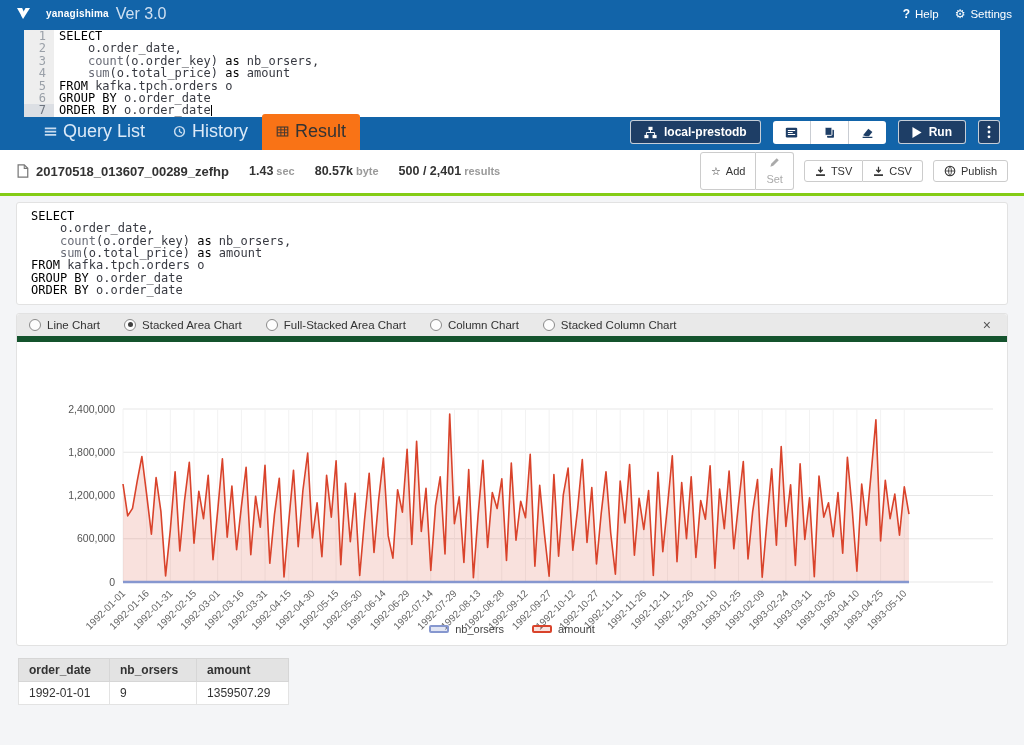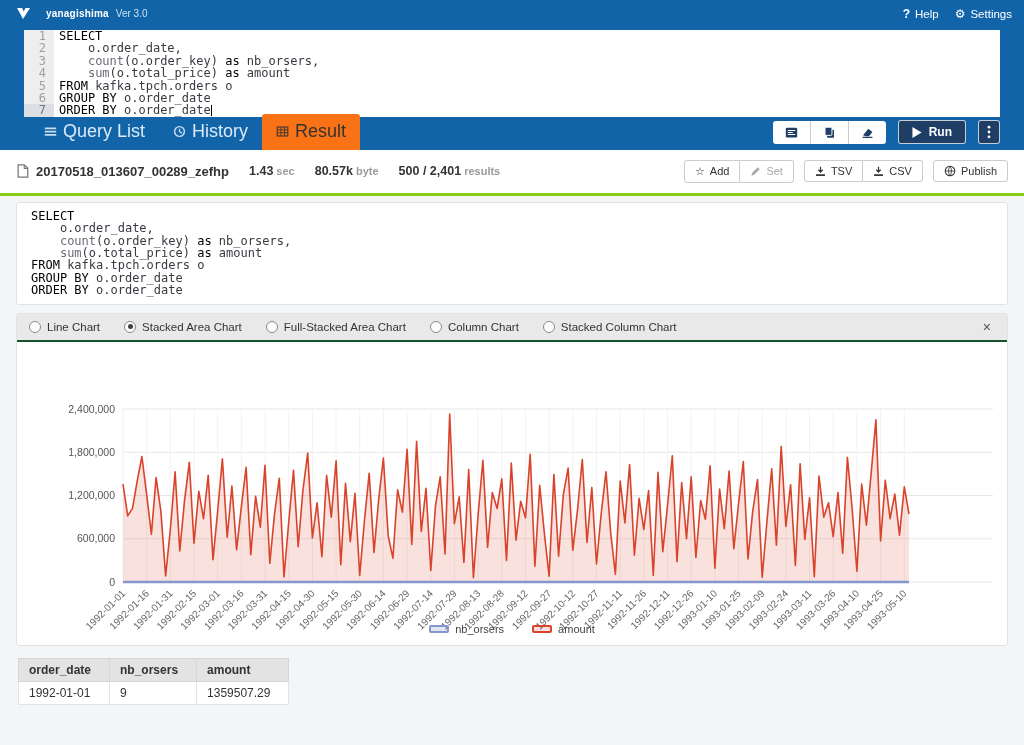--- a/index.html
+++ b/index.html
@@ -6,21 +6,21 @@
   html,body { margin:0; padding:0; }
   body {
     width:1024px; height:745px; overflow:hidden;
     font-family:"Liberation Sans", sans-serif;
     background:#f4f5f7; color:#333;
   }
   
   .topbar { height:27px; background:#1264a9; display:flex; align-items:center; padding:0 12px; color:#fff; }
   .logo-mark { display:flex; align-items:center; margin-left:4px; }
   .brand { font-weight:bold; font-size:10px; margin-left:15px; letter-spacing:.2px; }
-  .version { font-size:10px; margin-left:7px; color:#cfe0f2; }
+  .version { font-size:16px; margin-left:7px; color:#cfe0f2; }
   .top-right { margin-left:auto; display:flex; gap:16px; align-items:center; font-size:11.5px; }
   .top-link { display:flex; align-items:center; gap:5px; cursor:pointer; }
   .help-q { font-weight:bold; font-size:12px; }
   .gear-glyph { font-family:"DejaVu Sans", sans-serif; font-size:12px; }
 
   
   .editor-zone { background:#1264a9; padding:3px 24px 0 24px; }
   .editor { background:#fff; font-family:"DejaVu Sans Mono", monospace; font-size:12px; line-height:12.4px; }
   .ed-line { display:flex; }
   .gut { width:30px; flex:none; background:#eeeeee; color:#9aa0a8; text-align:right; padding-right:8px; }
@@ -49,31 +49,31 @@
   .metric b { color:#333; }
   .metric span { color:#9a9a9a; font-size:11px; margin-left:3px; }
   .rb-right { margin-left:auto; display:flex; gap:10px; align-items:center; }
   .btn-group { display:flex; }
   .btn-sm { background:#fff; border:1px solid #ccc; font-size:11px; color:#333; padding:4px 10px;
             display:flex; gap:5px; align-items:center; cursor:pointer; white-space:nowrap; }
   .btn-group .btn-sm + .btn-sm { border-left:none; }
   .btn-group .btn-sm:first-child { border-radius:3px 0 0 3px; }
   .btn-group .btn-sm:last-child { border-radius:0 3px 3px 0; }
   .btn-sm.single { border-radius:3px; }
-  .btn-sm.disabled { color:#aaa; }
+  .btn-sm.disabled { color:#aaa;flex-direction:column; }
   .glyph { font-family:"DejaVu Sans", sans-serif; }
 
   
   .page { padding:6px 16px 0 16px; }
   .sql-panel { background:#fff; border:1px solid #e2e2e2; border-radius:3px; padding:7px 14px;
                font-family:"DejaVu Sans Mono", monospace; font-size:12px; line-height:12.4px; margin-bottom:8px; }
   .sql-panel .code { padding-left:0; }
 
   .chart-panel { background:#fff; border:1px solid #e2e2e2; border-radius:3px; position:relative; height:333px; }
-  .chart-opts { background:#e9e9e9; border-bottom:2px solid #14532d; border-radius:3px 3px 0 0;
+  .chart-opts { background:#e9e9e9; border-bottom:6px solid #14532d; border-radius:3px 3px 0 0;
                 display:flex; align-items:center; gap:24px; padding:0 12px; height:28px; font-size:11.5px; color:#333; }
   .radio { display:flex; align-items:center; gap:6px; cursor:pointer; }
   .rdot { width:12px; height:12px; border:1px solid #8a8a8a; border-radius:50%; background:#fdfdfd; position:relative; flex:none; }
   .rdot.sel::after { content:""; position:absolute; inset:2.5px; background:#3f3f3f; border-radius:50%; }
   .chart-close { margin-left:auto; color:#555; font-size:14px; line-height:1; cursor:pointer; padding:2px 4px; }
   svg.chart { display:block; }
   svg.chart text { font-family:"Liberation Sans", sans-serif; }
   .legend { position:absolute; bottom:10px; left:0; right:0; display:flex; justify-content:center; gap:28px;
             font-size:11px; color:#444; align-items:center; }
   .legend-item { display:flex; align-items:center; gap:6px; }
@@ -154,20 +154,29 @@
       <span>History</span>
     </div>
     <div class="tab active">
       <svg width="13" height="13" viewBox="0 0 16 16">
           <rect x="1.5" y="2.5" width="13" height="11" fill="none" stroke="currentColor" stroke-width="1.4"></rect>
           <path d="M1.5 6h13M1.5 9.5h13M6 2.5v11M10.5 2.5v11" stroke="currentColor" stroke-width="1.2" fill="none"></path>
         </svg>
       <span>Result</span>
     </div>
     <div class="right-controls">
+      <button class="btn-navy">
+        <svg width="13" height="13" viewBox="0 0 16 16">
+            <rect x="5.5" y="1" width="5" height="4" fill="currentColor"></rect>
+            <rect x="0.5" y="11" width="5" height="4" fill="currentColor"></rect>
+            <rect x="10.5" y="11" width="5" height="4" fill="currentColor"></rect>
+            <path d="M8 5v3M3 11V8h10v3" stroke="currentColor" stroke-width="1.2" fill="none"></path>
+          </svg>
+        <span>local-prestodb</span>
+      </button>
       <div class="icon-group">
         <span class="ibtn">
           <svg width="13" height="13" viewBox="0 0 16 16">
               <rect x="1" y="2" width="14" height="12" rx="1.5" fill="currentColor"></rect>
               <path d="M3.5 5.5h9M3.5 8h6M3.5 10.5h9" stroke="#fff" stroke-width="1.3"></path>
             </svg>
         </span>
         <span class="ibtn">
           <svg width="13" height="13" viewBox="0 0 16 16">
               <rect x="5" y="4.5" width="8.5" height="10" rx="1" fill="currentColor"></rect>

